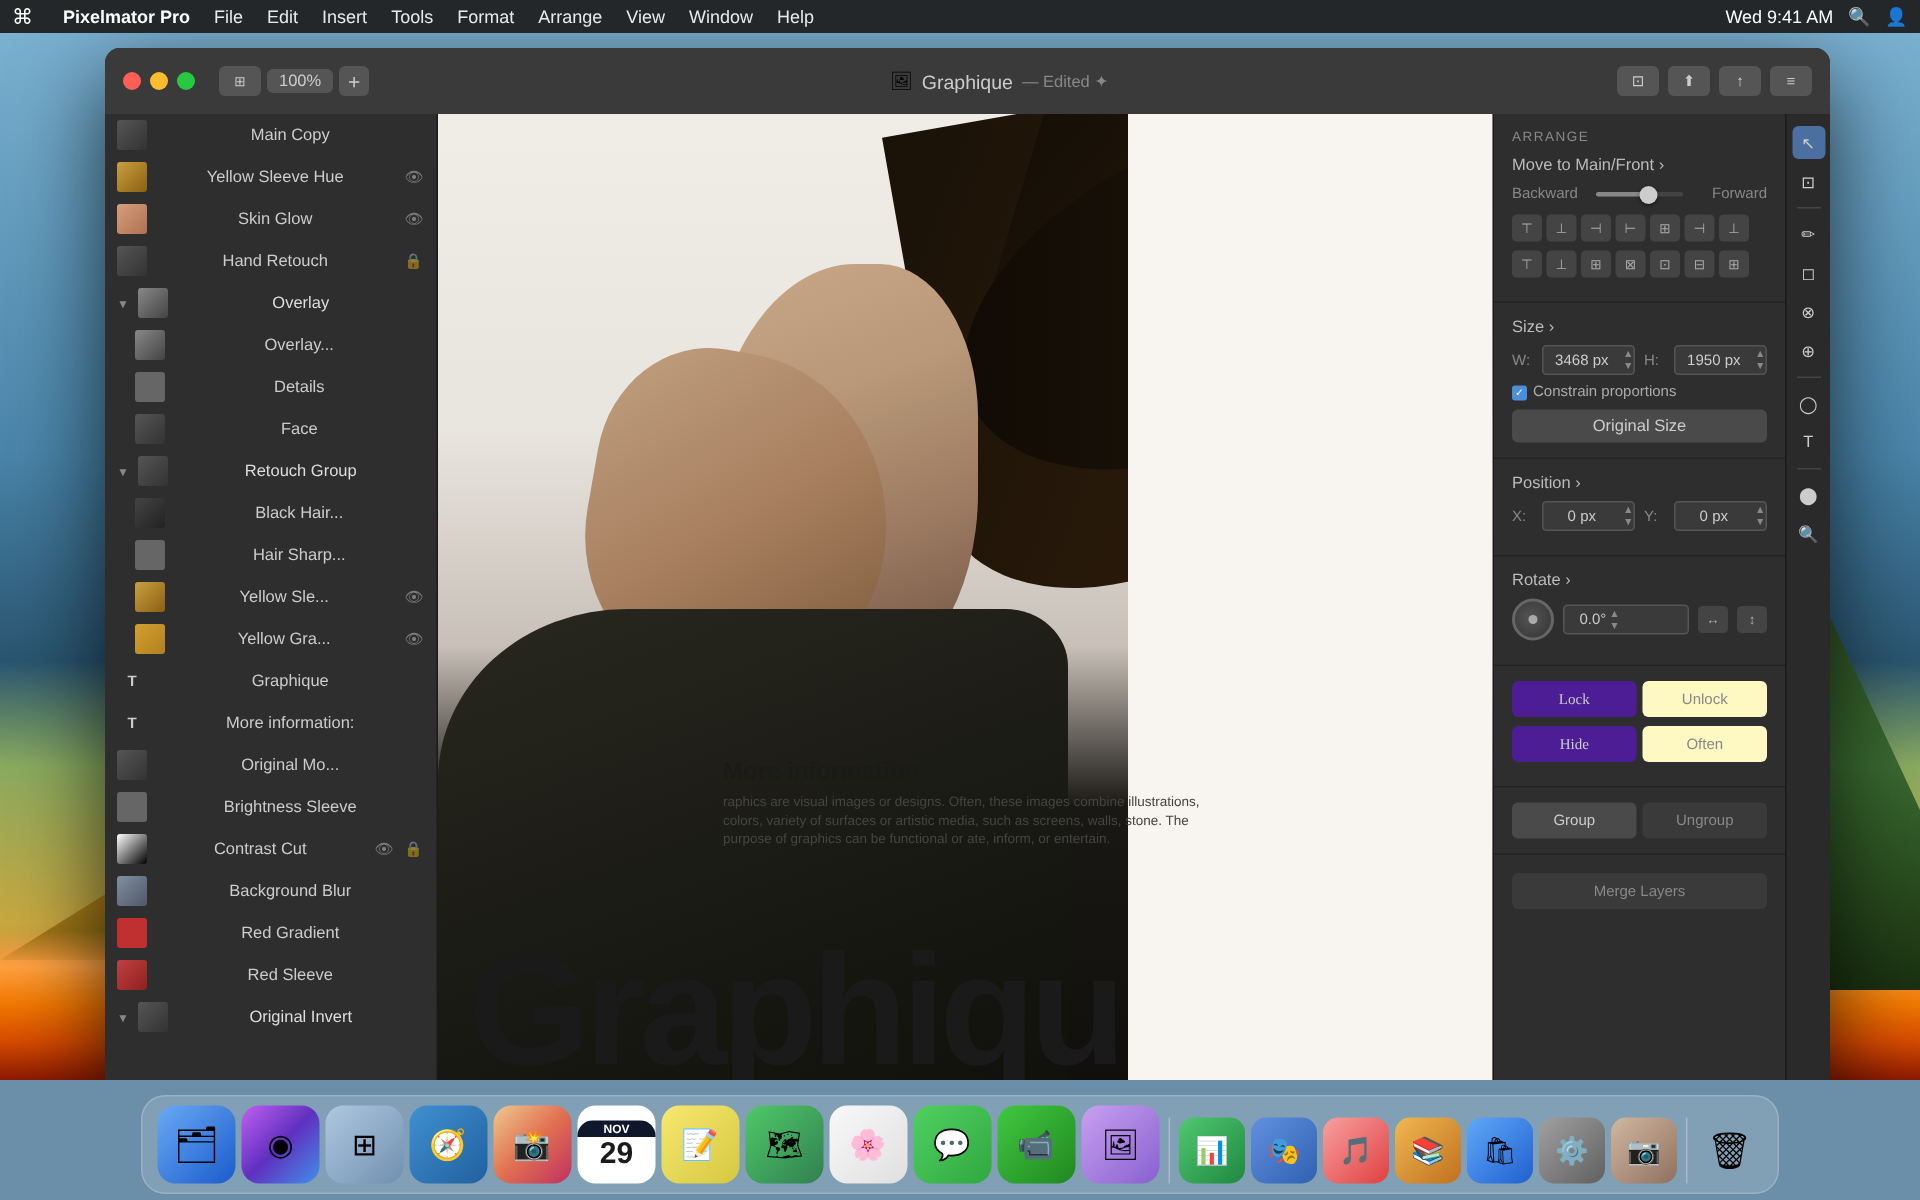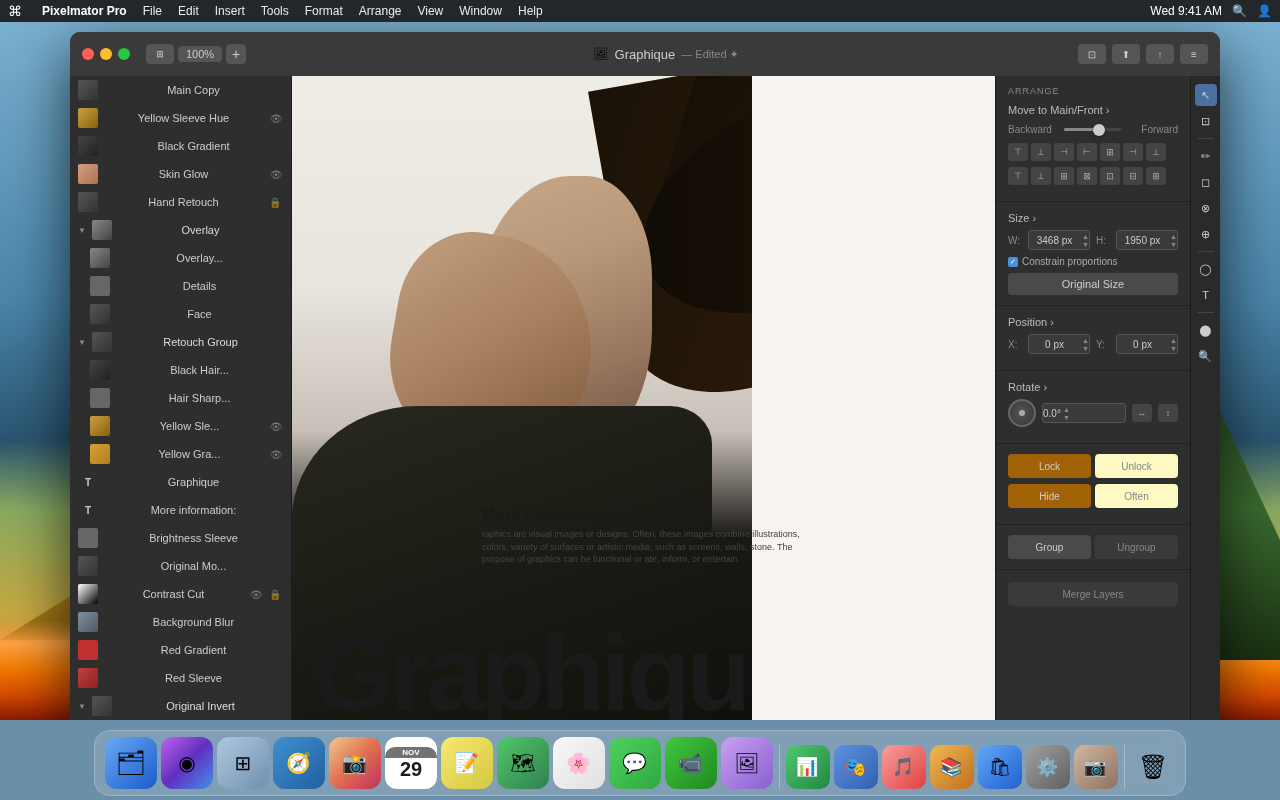--- a/index.html
+++ b/index.html
@@ -490,21 +490,21 @@
       transform: translate(-50%, -50%);
     }
     .rotate-input {
       flex: 1;
       height: 20px;
       background: #3a3a3a;
       border: 1px solid #555;
       border-radius: 3px;
       display: flex;
       align-items: center;
-      padding: 0 0;
+      padding: 0 10px;
       font-size: 10px;
       color: #ccc;
       gap: 2px;
     }
 
     
     .action-buttons-row {
       display: flex;
       gap: 4px;
       margin-bottom: 6px;
@@ -512,21 +512,21 @@
     .action-btn {
       flex: 1;
       height: 24px;
       border-radius: 4px;
       display: flex;
       align-items: center;
       justify-content: center;
       font-size: 10px;
       cursor: pointer;
     }
-    .action-btn-dark { background: #a16207; color: #ccc; }
+    .action-btn-dark { background: #4c1d95; color: #ccc; font-family: Liberation Serif, serif; }
     .action-btn-darker { background: #fef9c3; color: #888; }
 
     
     .merge-btn {
       width: 100%;
       height: 24px;
       background: #3a3a3a;
       border-radius: 4px;
       display: flex;
       align-items: center;
@@ -692,24 +692,20 @@
         <div class="layer-item">
           <div class="layer-thumb thumb-mask"></div>
           <span class="layer-name">Main Copy</span>
         </div>
         <div class="layer-item">
           <div class="layer-thumb thumb-gold"></div>
           <span class="layer-name">Yellow Sleeve Hue</span>
           <span class="layer-icon">👁</span>
         </div>
         <div class="layer-item">
-          <div class="layer-thumb thumb-dark"></div>
-          <span class="layer-name">Black Gradient</span>
-        </div>
-        <div class="layer-item">
           <div class="layer-thumb thumb-skin"></div>
           <span class="layer-name">Skin Glow</span>
           <span class="layer-icon">👁</span>
         </div>
         <div class="layer-item">
           <div class="layer-thumb thumb-mask"></div>
           <span class="layer-name">Hand Retouch</span>
           <span class="layer-icon">🔒</span>
         </div>
 
@@ -757,26 +753,26 @@
 
         <div class="layer-item">
           <div class="layer-thumb thumb-t" style="font-weight:bold;color:#ccc;display:flex;align-items:center;justify-content:center;font-size:10px;">T</div>
           <span class="layer-name">Graphique</span>
         </div>
         <div class="layer-item">
           <div class="layer-thumb thumb-t" style="font-weight:bold;color:#ccc;display:flex;align-items:center;justify-content:center;font-size:10px;">T</div>
           <span class="layer-name">More information:</span>
         </div>
         <div class="layer-item">
+          <div class="layer-thumb thumb-mask"></div>
+          <span class="layer-name">Original Mo...</span>
+        </div>
+        <div class="layer-item">
           <div class="layer-thumb thumb-gray"></div>
           <span class="layer-name">Brightness Sleeve</span>
-        </div>
-        <div class="layer-item">
-          <div class="layer-thumb thumb-mask"></div>
-          <span class="layer-name">Original Mo...</span>
         </div>
         <div class="layer-item">
           <div class="layer-thumb thumb-contrast"></div>
           <span class="layer-name">Contrast Cut</span>
           <span class="layer-icon">👁</span>
           <span class="layer-icon">🔒</span>
         </div>
         <div class="layer-item">
           <div class="layer-thumb thumb-blur"></div>
           <span class="layer-name">Background Blur</span>
@@ -1003,21 +999,21 @@
 </div>
 
 <div class="dock">
   <div class="dock-container">
     <div class="dock-item di-finder">🗂</div>
     <div class="dock-item di-siri" style="background:linear-gradient(135deg,#c060f0,#6030c0,#4090e8);font-size:20px;">◉</div>
     <div class="dock-item di-launchpad" style="background:linear-gradient(135deg,#b0c8e0,#7090b0);font-size:20px;">⊞</div>
     <div class="dock-item di-safari" style="background:linear-gradient(135deg,#4090d0,#2060a0);font-size:20px;">🧭</div>
     <div class="dock-item" style="background:linear-gradient(135deg,#f0c890,#e07050,#c03060);font-size:20px;">📸</div>
     <div class="dock-item" style="background:#fff;color:#c03030;font-size:11px;font-weight:700;display:flex;flex-direction:column;align-items:center;justify-content:center;border-radius:12px;">
-      <span style="font-size:8px;background:#737373;color:#fff;width:100%;text-align:center;border-radius:10px 10px 0 0;padding:1px 0;">NOV</span>
+      <span style="font-size:8px;background:#0f172a;color:#fff;width:100%;text-align:center;border-radius:10px 10px 0 0;padding:1px 0;">NOV</span>
       <span style="font-size:20px;font-weight:700;color:#1a1a1a;line-height:1.1;">29</span>
     </div>
     <div class="dock-item" style="background:linear-gradient(135deg,#f8e870,#d4c840);font-size:20px;">📝</div>
     <div class="dock-item" style="background:linear-gradient(135deg,#50c868,#308050);font-size:20px;">🗺</div>
     <div class="dock-item" style="background:linear-gradient(135deg,#f8f8f8,#e0e0e0);font-size:20px;">🌸</div>
     <div class="dock-item" style="background:linear-gradient(135deg,#50d060,#30a840);font-size:20px;">💬</div>
     <div class="dock-item" style="background:linear-gradient(135deg,#40c840,#208820);font-size:20px;">📹</div>
     <div class="dock-item" style="background:linear-gradient(135deg,#c8a0f0,#8860d0);font-size:20px;">🖼</div>
     <div class="dock-divider"></div>
     <div class="dock-item dock-item-sm" style="background:linear-gradient(135deg,#50c870,#208840);font-size:18px;">📊</div>

